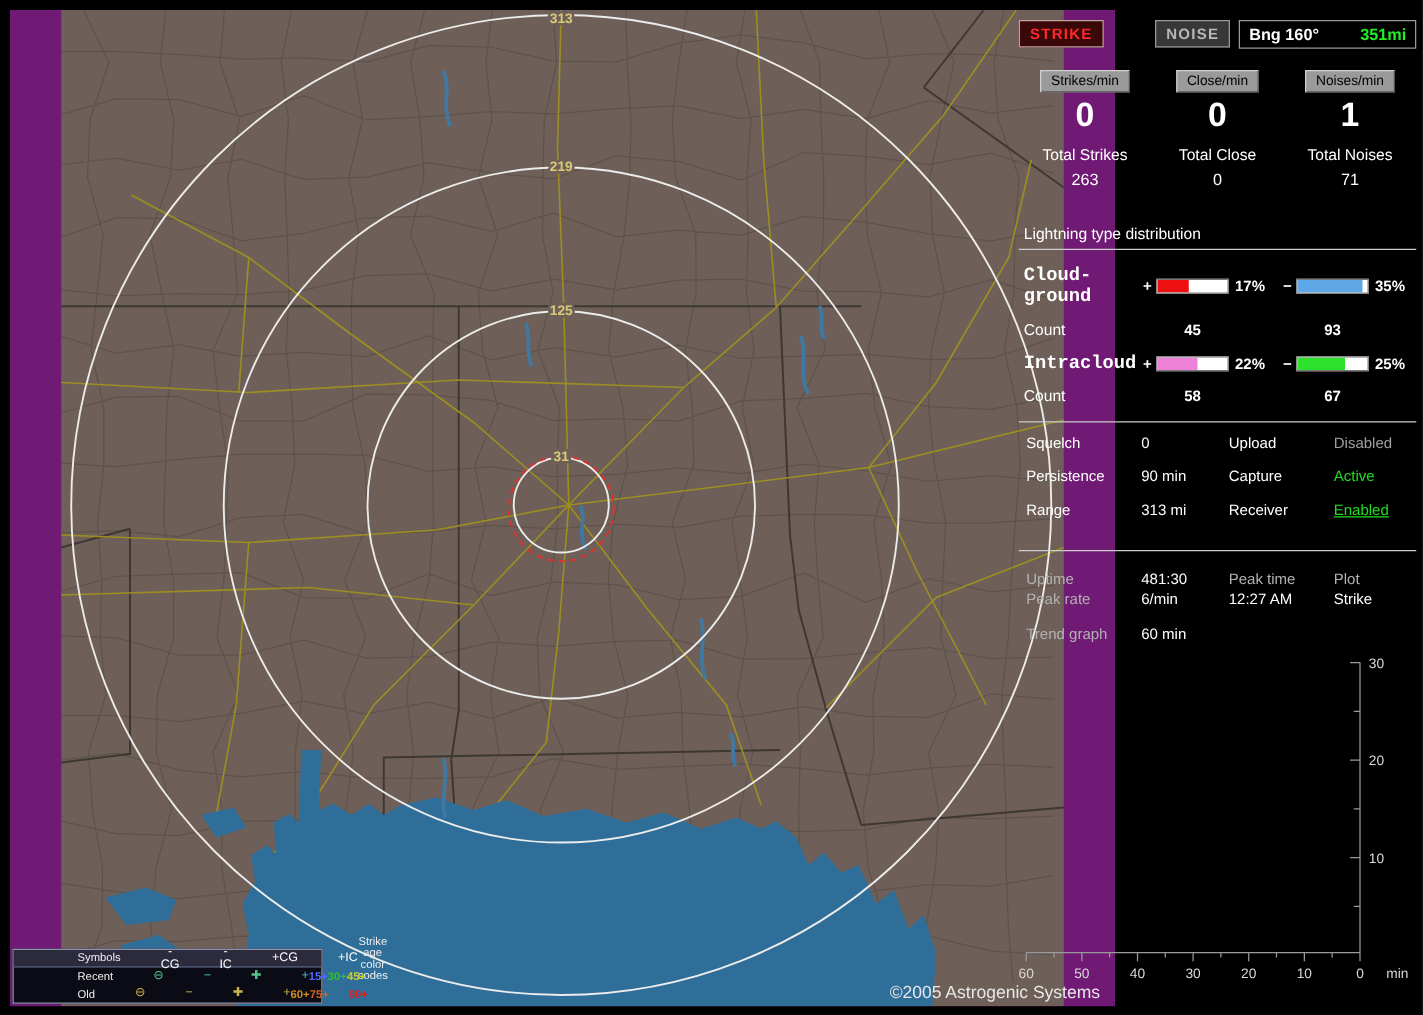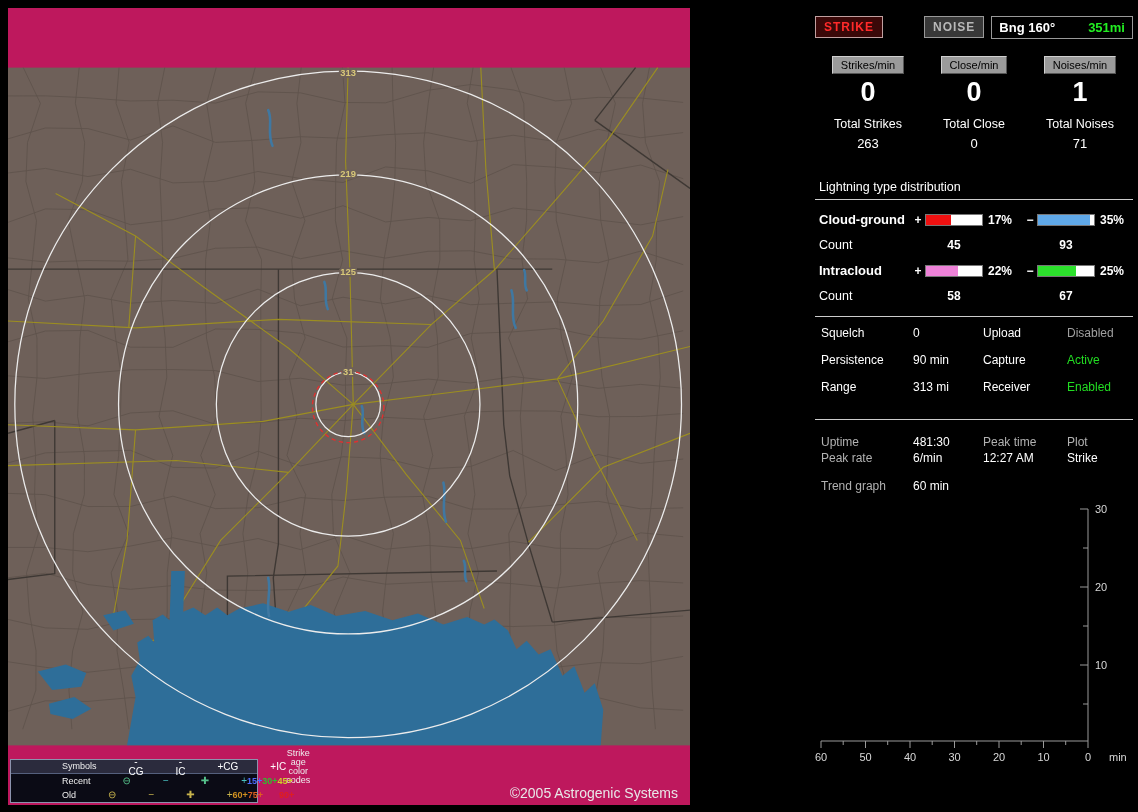--- a/index.html
+++ b/index.html
@@ -3,21 +3,21 @@
 <meta charset="utf-8">
 <style>
   * { margin:0; padding:0; box-sizing:border-box; }
   html,body { background:#000; }
   body {
     width:1138px; height:812px; position:relative; overflow:hidden;
     font-family:"Liberation Sans", sans-serif; color:#fff;
   }
 
   
-  .map-panel { position:absolute; left:8px; top:8px; width:682px; height:797px; background:#be185d; }
+  .map-panel { position:absolute; left:8px; top:8px; width:884px; height:797px; background:#701a75; }
   .map-svg { position:absolute; left:0; top:0; width:100%; height:100%; display:block; }
 
   .copyright { position:absolute; right:12px; bottom:4px; font-size:14px; color:#e8e8e8; }
 
   .legend {
     position:absolute; left:2px; bottom:2px; width:248px;
     background:#0b0b15; border:1px solid #8c93ad; font-size:9px; line-height:1;
   }
   .lg-row { display:flex; align-items:center; height:14px; padding:0 3px; }
   .lg-head { background:#2b2b3d; border-bottom:1px solid #55607d; }
@@ -54,21 +54,21 @@
   .totals-row { display:flex; margin-top:9px; }
   .tot-col { flex:1; text-align:center; }
   .tot-label { font-size:12.5px; }
   .tot-val { font-size:13px; margin-top:5px; }
 
   .dist-title { margin-top:29px; padding:0 4px 5px; font-size:12.5px; border-bottom:1px solid #ccc; }
   .dist-grid {
     display:grid; grid-template-columns:92px 14px 58px 40px 14px 58px 34px;
     align-items:center; row-gap:11px; padding:12px 4px 0;
   }
-  .d-name { font-weight:bold; font-size:13px; }
+  .d-name { font-weight:bold; font-size:15px;font-family:Liberation Mono, monospace; }
   .d-sign { font-weight:bold; text-align:center; }
   .bar { height:12px; background:#fff; border:1px solid #777; overflow:hidden; }
   .bar-fill { height:100%; }
   .d-pct { font-weight:bold; padding-left:5px; }
   .d-count { text-align:center; font-weight:bold; }
   .d-countlbl { font-size:12.5px; }
 
   .hr { border-top:1px solid #ccc; margin-top:13px; }
 
   .datetime { color:#00ff00; font-weight:bold; font-size:16px; padding:10px 6px 9px; }
@@ -283,21 +283,21 @@
     <div style="color: rgb(160, 160, 160);">Disabled</div>
 
     <div>Persistence</div>
     <div>90 min</div>
     <div>Capture</div>
     <div style="color: rgb(34, 221, 34);">Active</div>
 
     <div>Range</div>
     <div>313 mi</div>
     <div>Receiver</div>
-    <div style="color: rgb(34, 221, 34);">Enabled</div>
+    <div style="color: rgb(34, 221, 34); text-decoration: underline;">Enabled</div>
   </div>
 
   <div class="hr"></div>
 
   <div class="status-grid">
     <div class="dim">Uptime</div>
     <div>481:30</div>
     <div class="dim">Peak time</div>
     <div class="dim">Plot</div>
 

